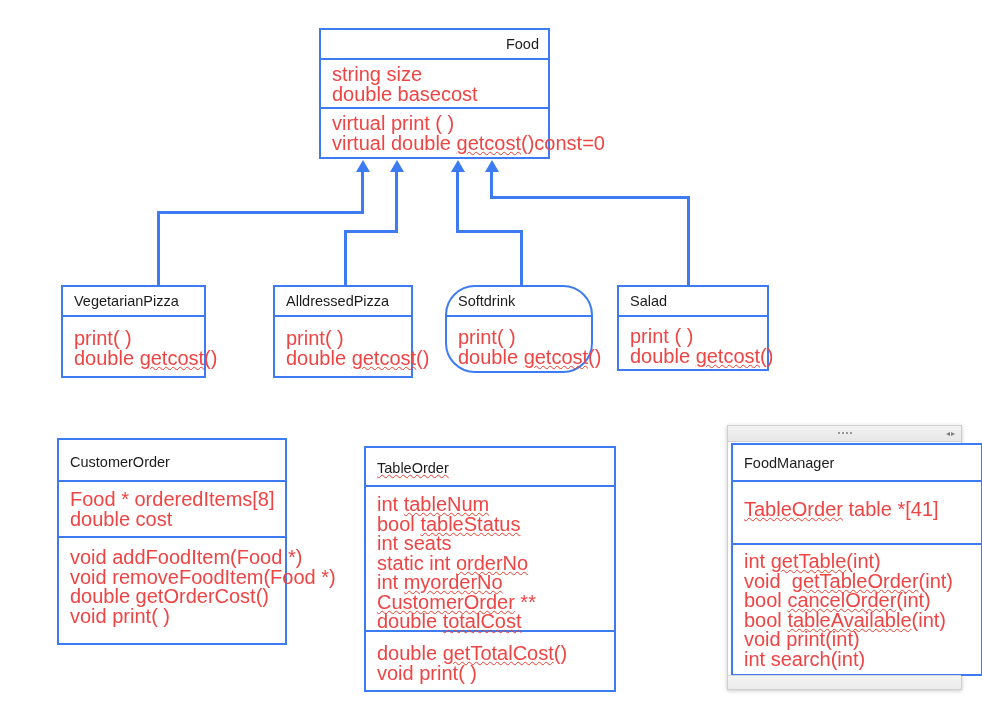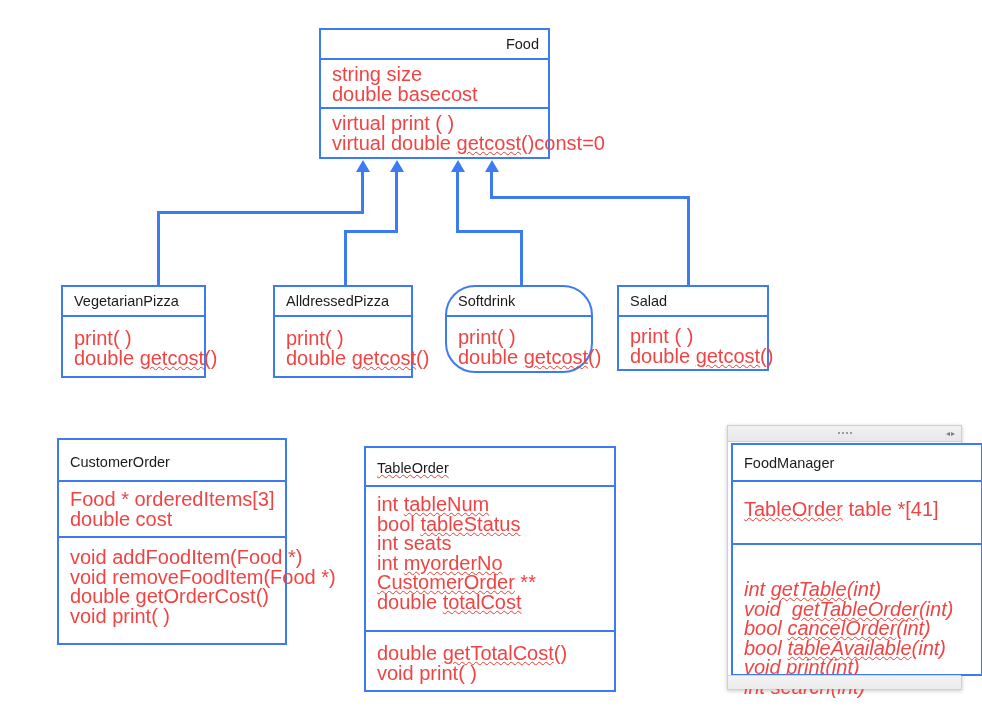--- a/index.html
+++ b/index.html
@@ -190,39 +190,40 @@
     <div class="uml-compartment" style="padding-top:10px;">
       <div class="uml-line">print ( )</div>
       <div class="uml-line">double <span class="sq">getcost</span>()</div>
     </div>
   </div>
 
   <div class="uml-box" style="left:57px; top:438px; width:230px; height:207px;">
     <div class="uml-name" style="padding-top:14px; padding-bottom:10px;">CustomerOrder</div>
     <div class="uml-sep"></div>
     <div class="uml-compartment" style="padding-top:8px; height:54px;">
-      <div class="uml-line">Food * orderedItems[3]</div>
+      <div class="uml-line">Food * orderedItems[8]</div>
       <div class="uml-line">double cost</div>
     </div>
     <div class="uml-sep"></div>
     <div class="uml-compartment" style="padding-top:10px;">
       <div class="uml-line">void addFoodItem(Food *)</div>
       <div class="uml-line">void removeFoodItem(Food *)</div>
       <div class="uml-line">double getOrderCost()</div>
       <div class="uml-line">void print( )</div>
     </div>
   </div>
 
   <div class="uml-box" style="left:364px; top:446px; width:252px; height:246px;">
     <div class="uml-name" style="padding-top:12px; padding-bottom:9px;"><span class="sq">TableOrder</span></div>
     <div class="uml-sep"></div>
     <div class="uml-compartment" style="padding-top:8px; height:143px;">
       <div class="uml-line">int <span class="sq">tableNum</span></div>
       <div class="uml-line">bool <span class="sq">tableStatus</span></div>
       <div class="uml-line">int seats</div>
+      <div class="uml-line">static int <span class="sq">orderNo</span></div>
       <div class="uml-line">int <span class="sq">myorderNo</span></div>
       <div class="uml-line"><span class="sq">CustomerOrder</span> **</div>
       <div class="uml-line">double <span class="sq">totalCost</span></div>
     </div>
     <div class="uml-sep"></div>
     <div class="uml-compartment" style="padding-top:12px;">
       <div class="uml-line">double <span class="sq">getTotalCost</span>()</div>
       <div class="uml-line">void print( )</div>
     </div>
   </div>
@@ -238,21 +239,21 @@
       <div class="win-arrows">◂▸</div>
     </div>
 
     <div class="uml-box" style="left:3px; top:17px; width:252px; height:233px;">
       <div class="uml-name" style="padding-top:10px; padding-bottom:9px;">FoodManager</div>
       <div class="uml-sep"></div>
       <div class="uml-compartment" style="padding-top:18px; height:61px;">
         <div class="uml-line"><span class="sq">TableOrder</span> table *[41]</div>
       </div>
       <div class="uml-sep"></div>
-      <div class="uml-compartment" style="padding-top:35px;font-style:italic;">
+      <div class="uml-compartment" style="padding-top:7px;">
         <div class="uml-line">int <span class="sq">getTable</span>(int)</div>
         <div class="uml-line">void&nbsp; <span class="sq">getTableOrder</span>(int)</div>
         <div class="uml-line">bool <span class="sq">cancelOrder</span>(int)</div>
         <div class="uml-line">bool <span class="sq">tableAvailable</span>(int)</div>
         <div class="uml-line">void print(int)</div>
         <div class="uml-line">int search(int)</div>
       </div>
     </div>
 
     <div class="win-footer"></div>

